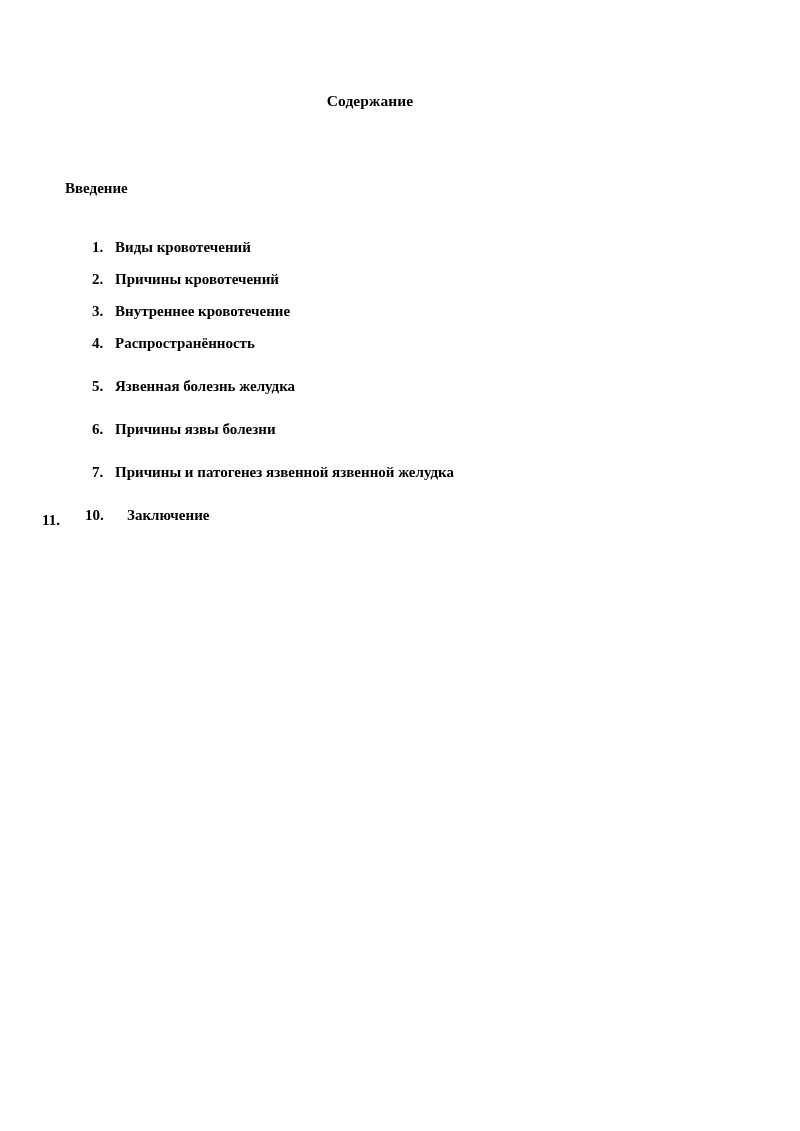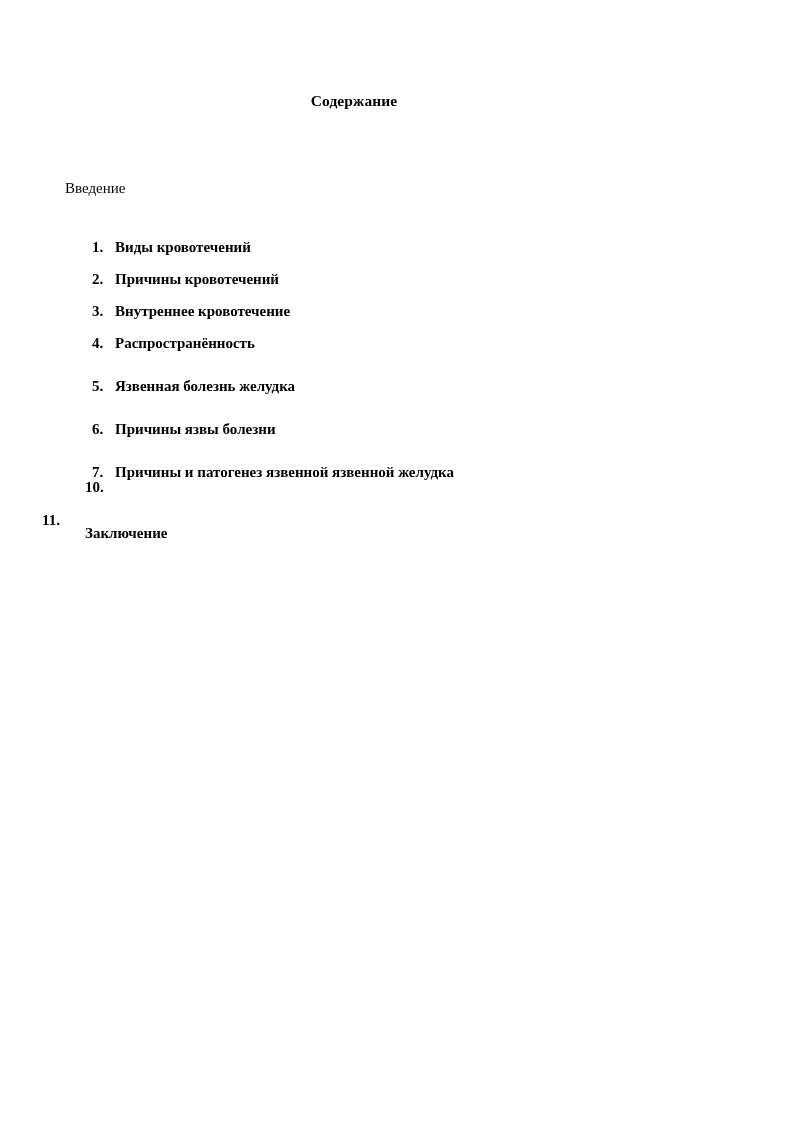--- a/index.html
+++ b/index.html
@@ -21,36 +21,36 @@
   .page {
     position: absolute;
     inset: 0;
     background: #ffffff;
   }
 
   
   .doc-title {
     position: absolute;
     top: 92px;
-    left: 0;
+    left: 16px;
     width: 708px;
     text-align: center;
     font-size: 15.5px;
     font-weight: bold;
     letter-spacing: 0.1px;
     line-height: 1.2;
   }
 
   
   .intro-entry {
     position: absolute;
     top: 179px;
     left: 65px;
     font-size: 15px;
-    font-weight: normal;
+    font-weight: bold;
     line-height: 1.2;
     white-space: nowrap;
   }
 
   
   .toc {
     position: absolute;
     top: 210px;
     left: 0;
     width: 800px;
@@ -139,21 +139,21 @@
     <div class="toc-item grp-b" style="top:182px;">
       <span class="toc-num">6.</span>
       <span class="toc-text">Причины язвы болезни</span>
     </div>
 
     <div class="toc-item grp-b" style="top:225px;">
       <span class="toc-num">7.</span>
       <span class="toc-text">Причины и патогенез язвенной язвенной желудка</span>
     </div>
 
-    <div class="toc-item grp-c" style="top:268px;flex-direction:column;">
+    <div class="toc-item grp-c" style="top:268px;">
       <span class="toc-num">10.</span>
       <span class="toc-text">Заключение</span>
     </div>
 
     <div class="toc-item grp-d" style="top:301px;">
       <span class="toc-num">11.</span>
     </div>
 
   </div>
 </div>

